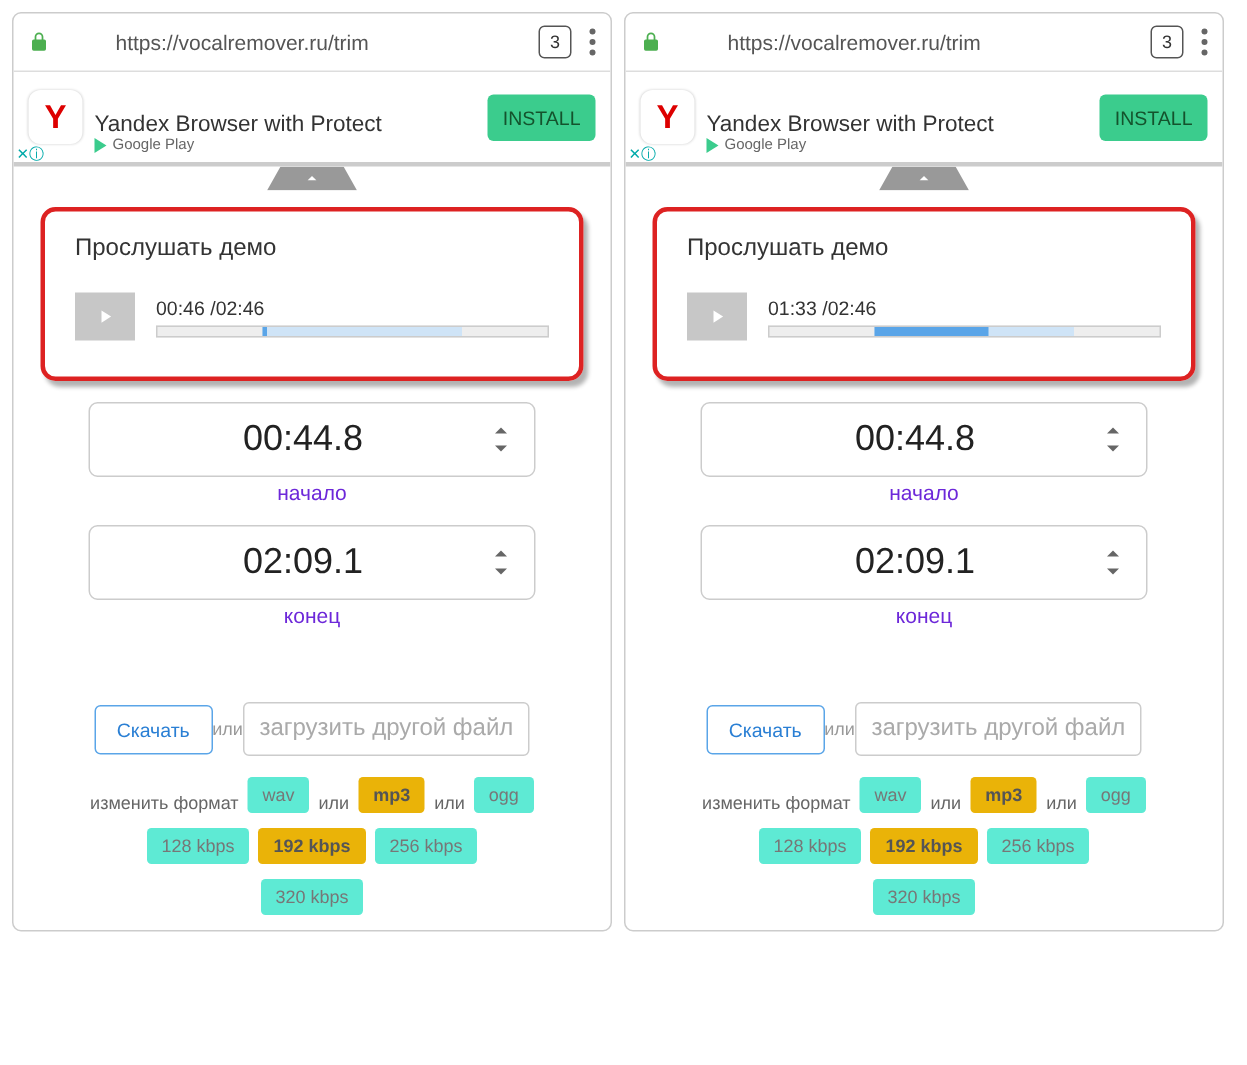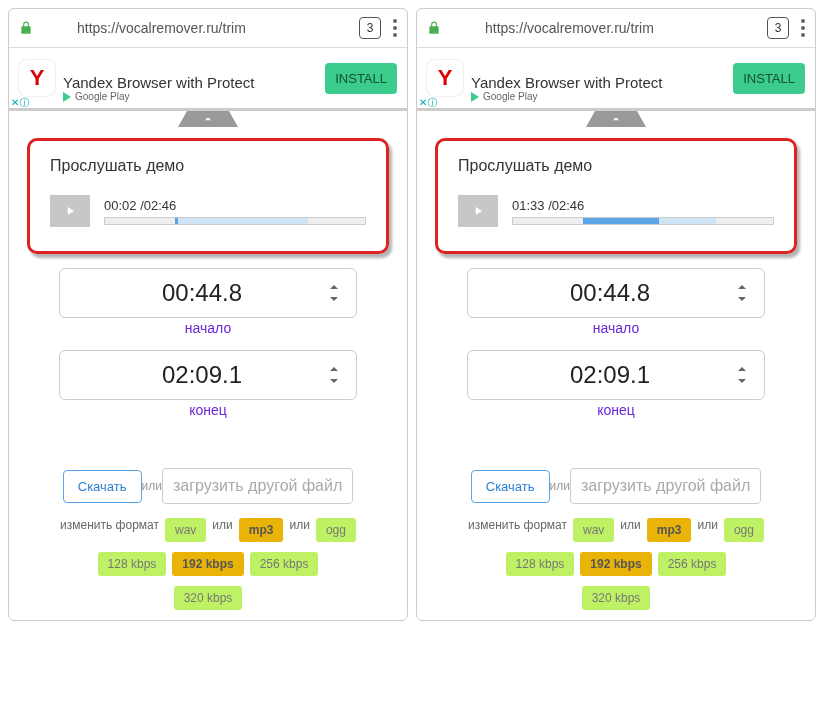--- a/index.html
+++ b/index.html
@@ -34,22 +34,22 @@
 .stepper { margin: 14px 50px 0; }
 .step-box { border: 1px solid #ccc; border-radius: 6px; display: flex; align-items: center; justify-content: space-between; padding: 10px 16px; }
 .step-val { flex: 1; text-align: center; font-size: 24px; color: #222; }
 .step-arrows { display: flex; flex-direction: column; gap: 4px; }
 .step-arrows svg { width: 12px; height: 8px; fill: #666; }
 .step-label { text-align: center; color: #6d28d9; font-size: 14px; margin-top: 2px; }
 .actions { display: flex; align-items: center; justify-content: center; gap: 0; margin: 50px 0 14px; }
 .dl-btn { border: 1px solid #5aa5e8; color: #2a7fd4; padding: 8px 14px; border-radius: 4px; font-size: 13px; }
 .or-text { color: #999; font-size: 12px; }
 .upload-btn { border: 1px solid #ccc; color: #aaa; padding: 8px 10px; border-radius: 4px; font-size: 16px; }
-.fmt-row { text-align: center; font-size: 12px; color: #666; margin: 10px 0; display: flex; justify-content: center; align-items: flex-start; gap: 6px; flex-wrap: wrap; }
-.chip { background: #bef264; color: #777; padding: 5px 10px; border-radius: 3px; font-size: 12px; }
+.fmt-row { text-align: center; font-size: 12px; color: #666; margin: 10px 0; display: flex; justify-content: center; align-items: flex-end; gap: 6px; flex-wrap: wrap; }
+.chip { background: #5eead4; color: #777; padding: 5px 10px; border-radius: 3px; font-size: 12px; }
 .chip.active { background: #eab308; color: #555; font-weight: bold; }
 </style>
 </head>
 <body>
 
 <div class="phone">
   <div class="url-bar">
     <svg class="lock-icon" viewBox="0 0 24 24">
         <path d="M12 1a5 5 0 00-5 5v3H6a2 2 0 00-2 2v9a2 2 0 002 2h12a2 2 0 002-2v-9a2 2 0 00-2-2h-1V6a5 5 0 00-5-5zm-3 5a3 3 0 016 0v3H9V6z"></path>
       </svg>
@@ -81,21 +81,21 @@
 
   <div class="demo-card">
     <div class="demo-title">Прослушать демо</div>
     <div class="player-row">
       <div class="play-btn">
           <svg viewBox="0 0 24 24">
             <path d="M8 5v14l11-7z"></path>
           </svg>
         </div>
       <div class="player-info">
-        <div class="time-text">00:02 /02:46</div>
+        <div class="time-text">00:46 /02:46</div>
         <div class="prog-track">
           <div class="prog-light" style="left:27%;width:51%"></div>
           <div class="prog-dark" style="left:27%;width:1%"></div>
         </div>
       </div>
     </div>
   </div>
 
   <div class="stepper">
     <div class="step-box">

